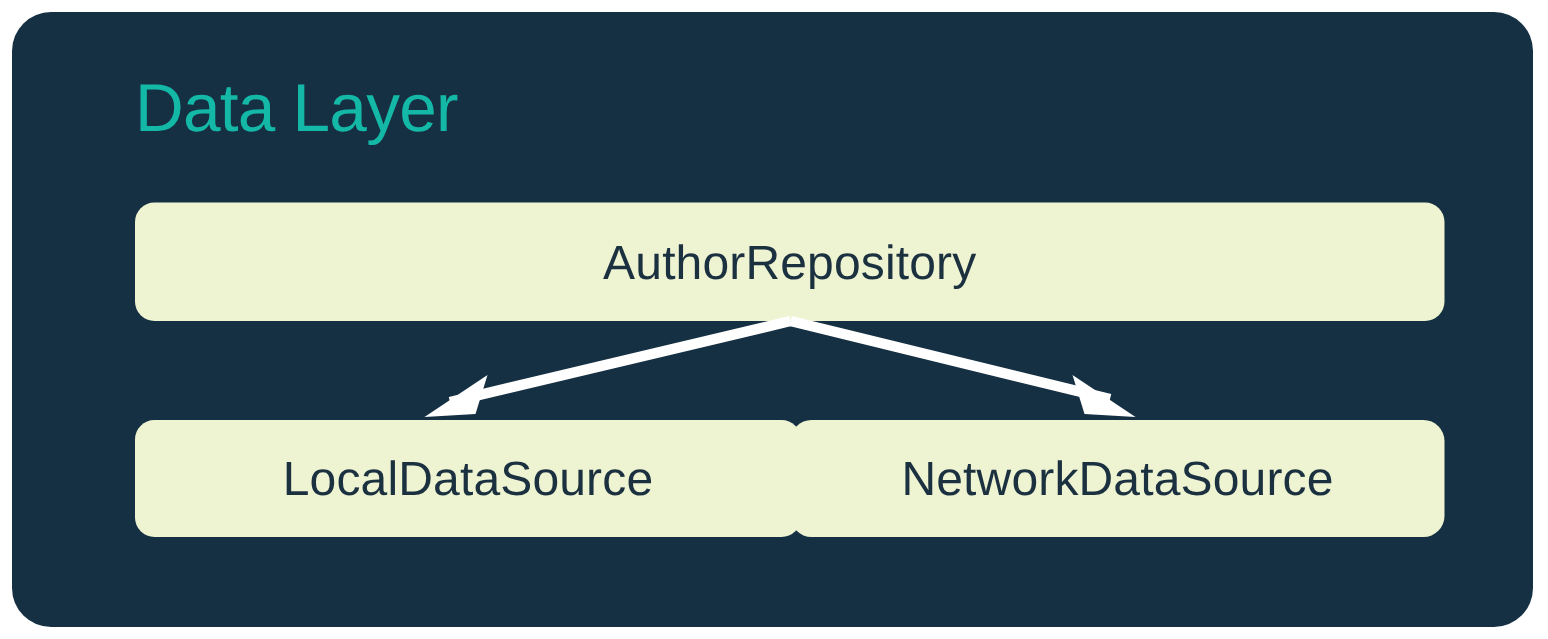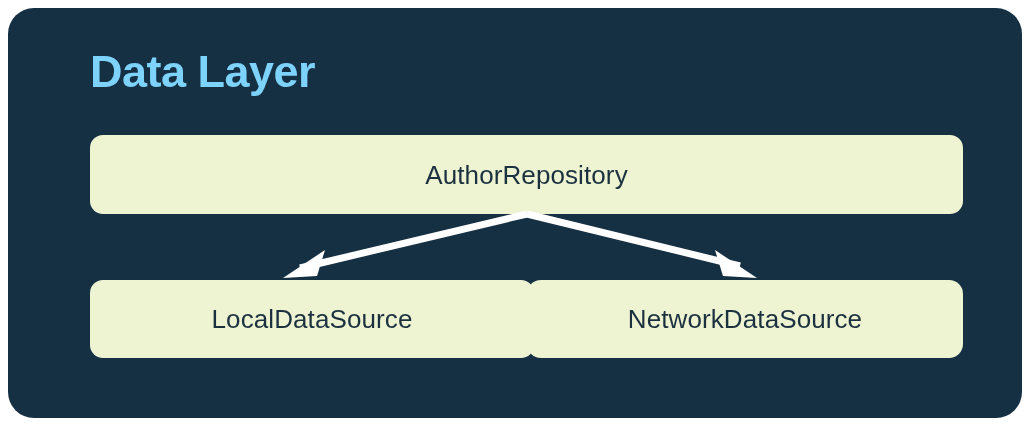--- a/index.html
+++ b/index.html
@@ -32,39 +32,39 @@
     background: #163043;
     border-radius: 26px;
     box-sizing: border-box;
   }
 
   .layer-title {
     position: absolute;
     left: 82px;
     top: 38px;
     font-size: 45px;
-    font-weight: 700;
+    font-weight: 400;
     letter-spacing: -0.5px;
-    color: #7dd3fc;
+    color: #14b8a6;
     line-height: 1.15;
     white-space: nowrap;
   }
 
   
   .node {
     position: absolute;
     background: #EEF3D2;
     border-radius: 13px;
     display: flex;
     align-items: center;
     justify-content: center;
     box-sizing: border-box;
   }
   .node-label {
-    font-size: 26px;
+    font-size: 32px;
     font-weight: 400;
     color: #1B3140;
     letter-spacing: 0.1px;
     white-space: nowrap;
     line-height: 1;
   }
 
   #node-repository {
     left: 90px;
     top: 135px;

